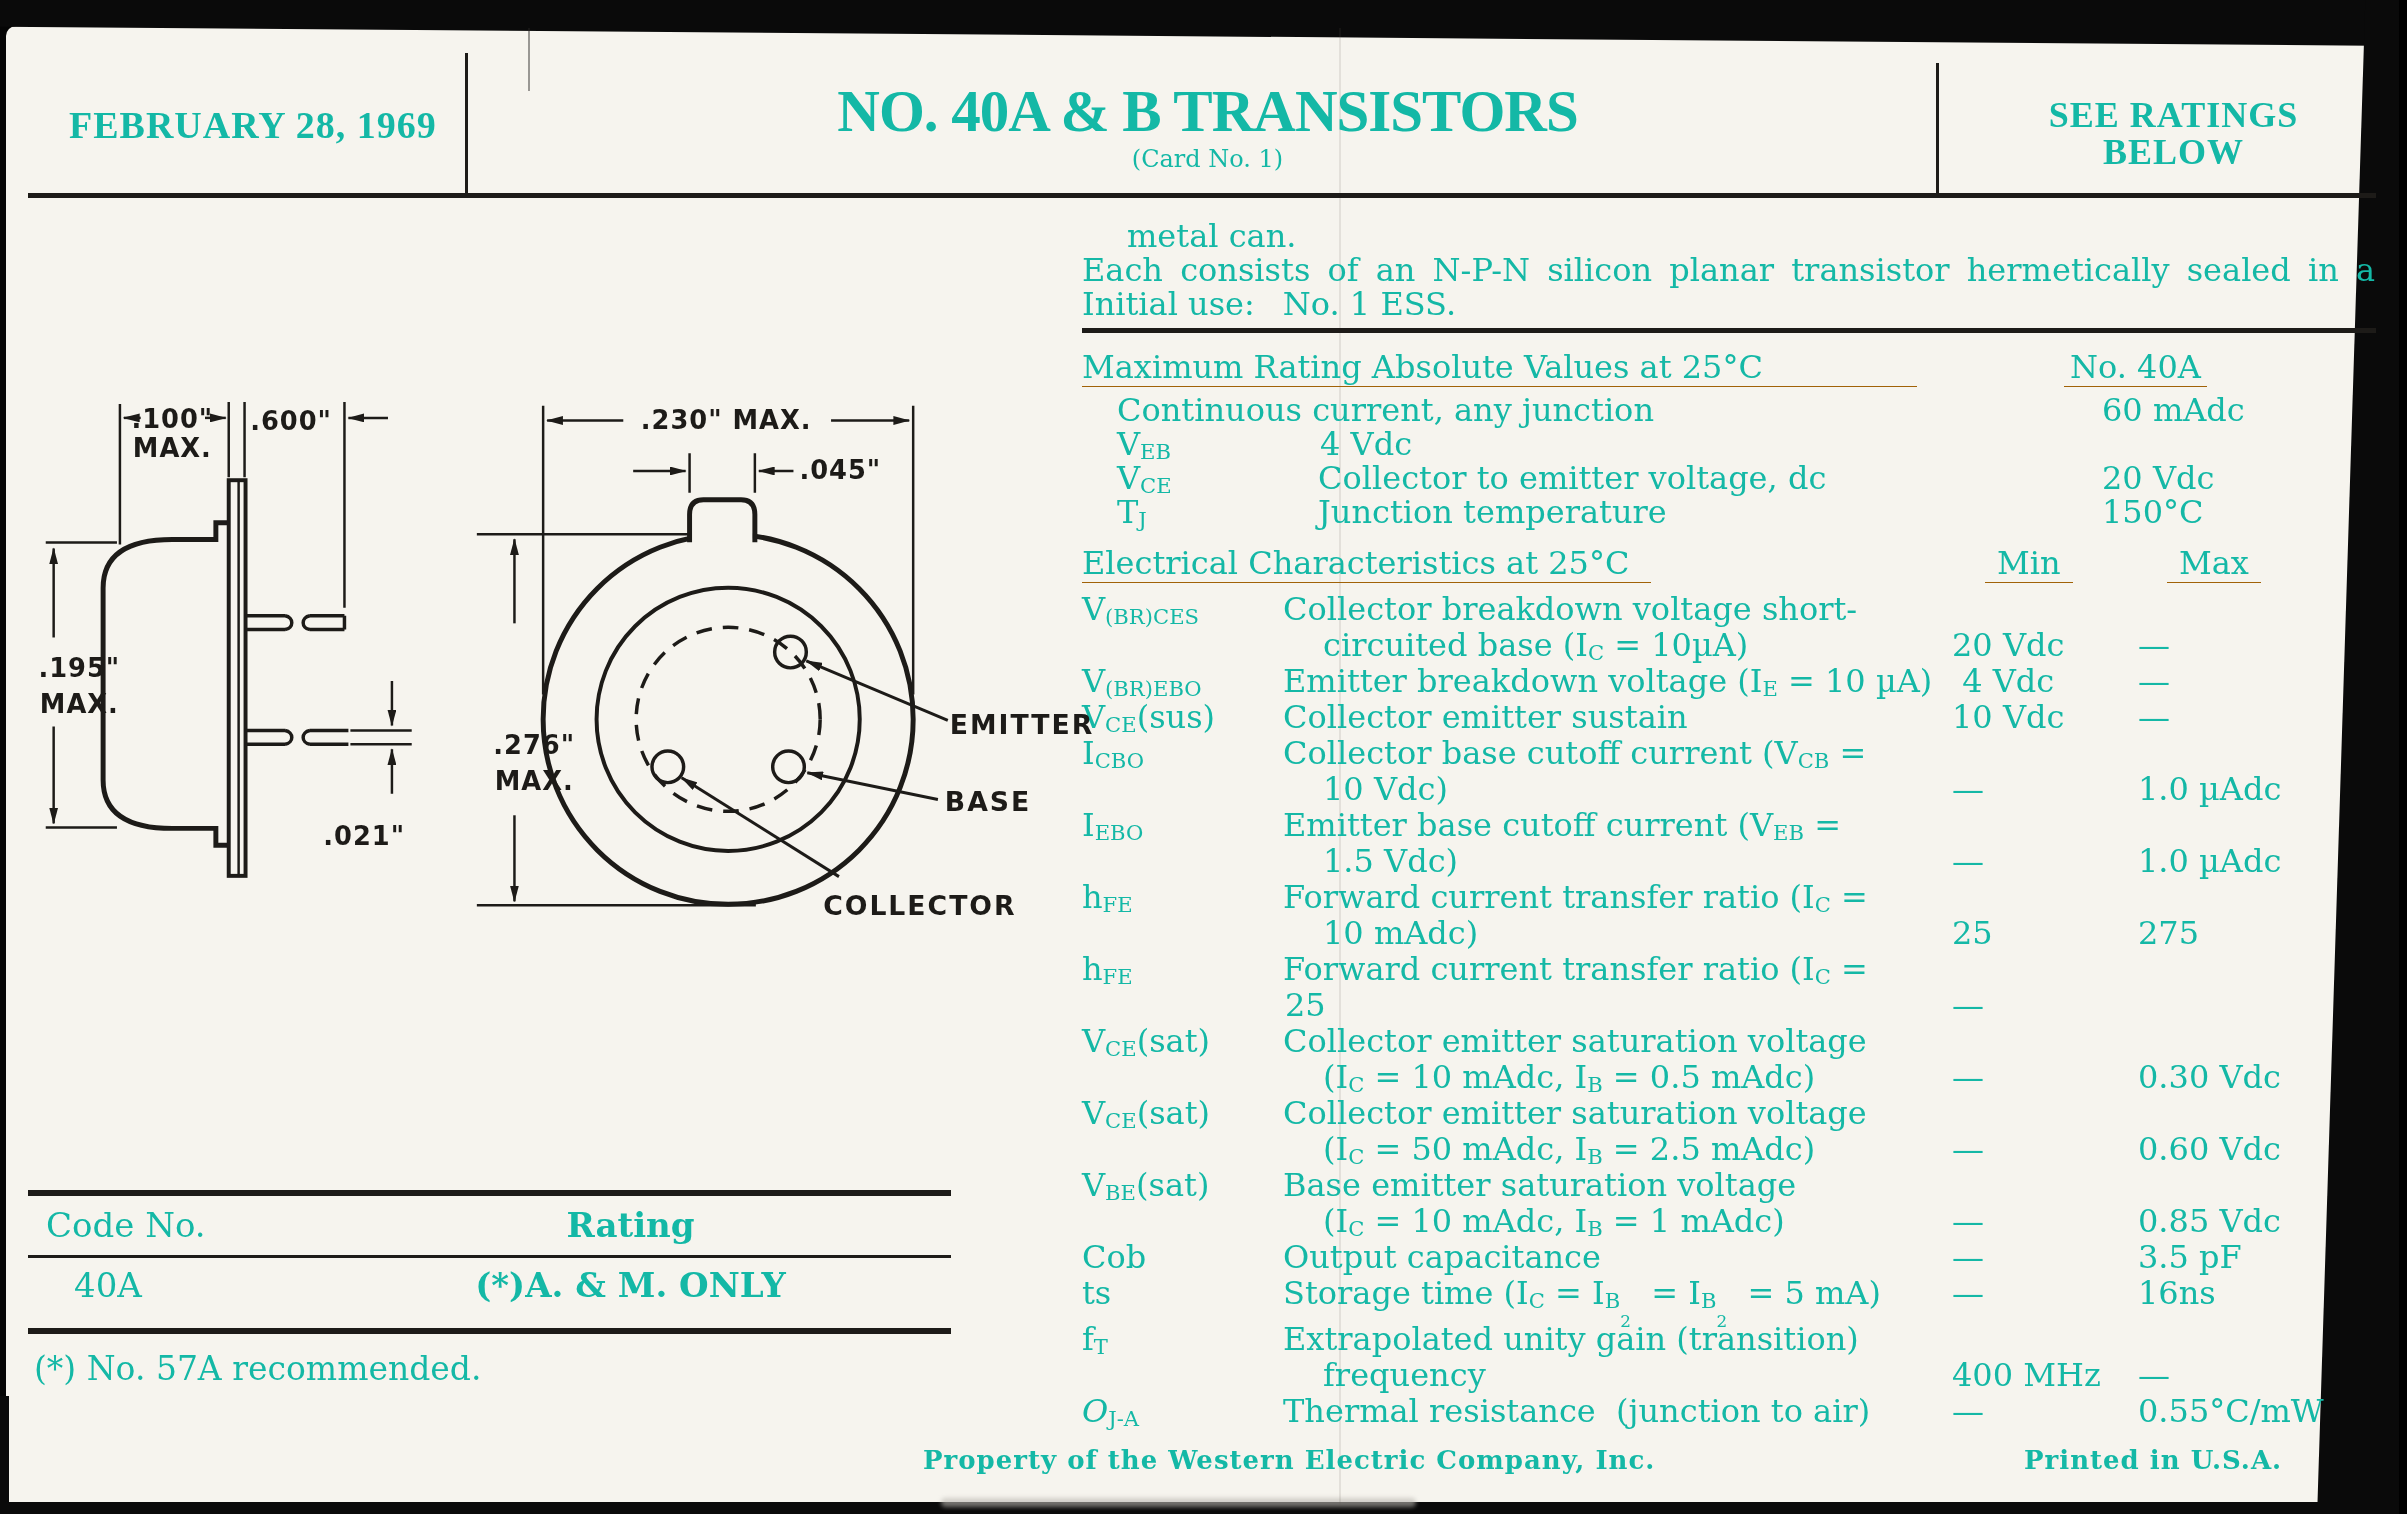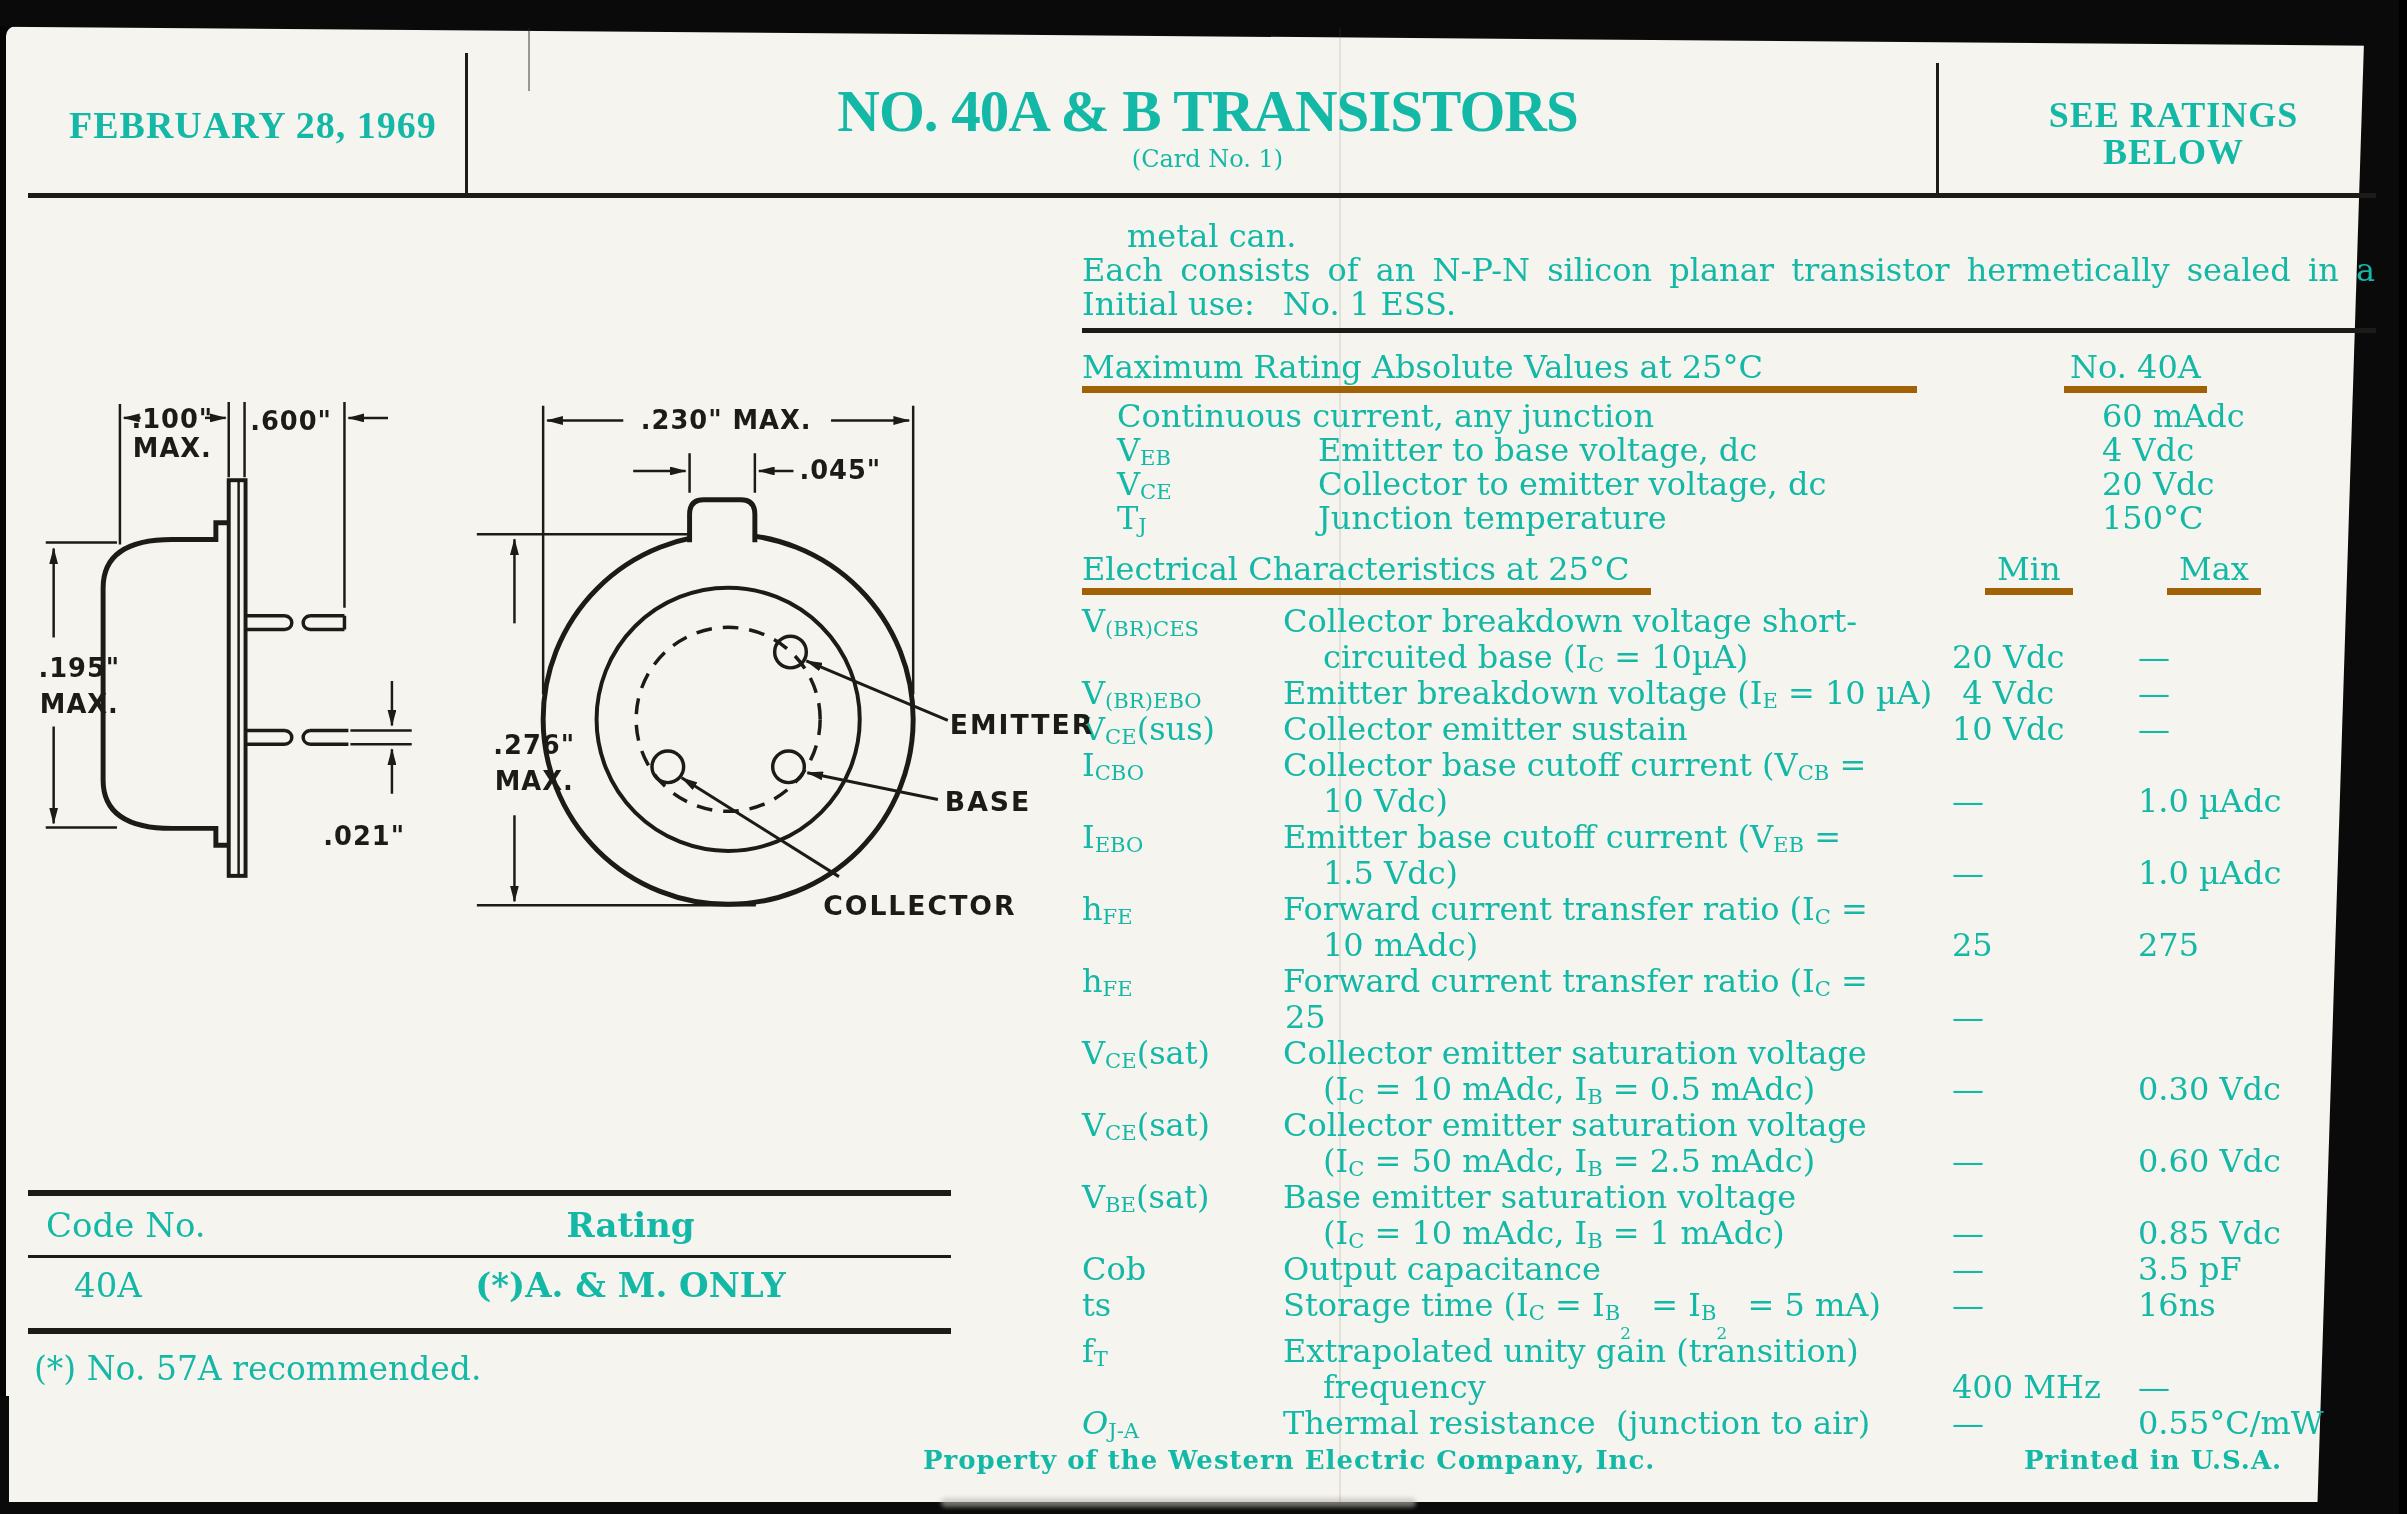--- a/index.html
+++ b/index.html
@@ -34,21 +34,21 @@
 
   
   #rightcol{left:1082px;top:219px;width:1294px;font-size:32px;line-height:34px;}
   .introline{white-space:pre;}
   .ws{word-spacing:7px;}
   .ind2{padding-left:45px;}
   .gap28{display:inline-block;width:28px;}
   .thickrule{height:5px;background:#1d1b18;margin-top:7px;}
 
   .sec-head{position:relative;margin-top:16px;line-height:37px;}
-  .undl{display:inline-block;border-bottom:7px solid #a16207;}
+  .undl{display:inline-block;border-bottom:1px solid #a16207;}
   .pr156{padding-right:154px;}
   .pr22{padding-right:22px;}
   .colhead{position:absolute;left:982px;top:0;padding:0 6px;}
   .minhead{position:absolute;left:903px;top:0;padding:0 12px;}
   .maxhead{position:absolute;left:1085px;top:0;padding:0 12px;}
 
   #mr-rows{margin-top:6px;margin-left:35px;}
   .mline{display:grid;grid-template-columns:201px 782px 1fr;align-items:baseline;line-height:34px;}
   #el-rows{margin-top:8px;}
   .eline{display:grid;grid-template-columns:201px 667px 186px 1fr;align-items:baseline;line-height:36px;}
@@ -114,21 +114,20 @@
       <span class="undl colhead">No. 40A</span>
     </div>
     <div id="mr-rows">
         <div class="mline">
           <div class="cell"></div>
           <div class="cell" style="grid-column: 1 / 3;">Continuous current, any junction</div>
           <div class="cell mval">60 mAdc</div>
         </div>
         <div class="mline">
           <div class="cell">V<sub>EB</sub></div>
-          <div class="cell">Emitter to base voltage, dc</div>
           <div class="cell mval">4 Vdc</div>
         </div>
         <div class="mline">
           <div class="cell">V<sub>CE</sub></div>
           <div class="cell">Collector to emitter voltage, dc</div>
           <div class="cell mval">20 Vdc</div>
         </div>
         <div class="mline">
           <div class="cell">T<sub>J</sub></div>
           <div class="cell">Junction temperature</div>

